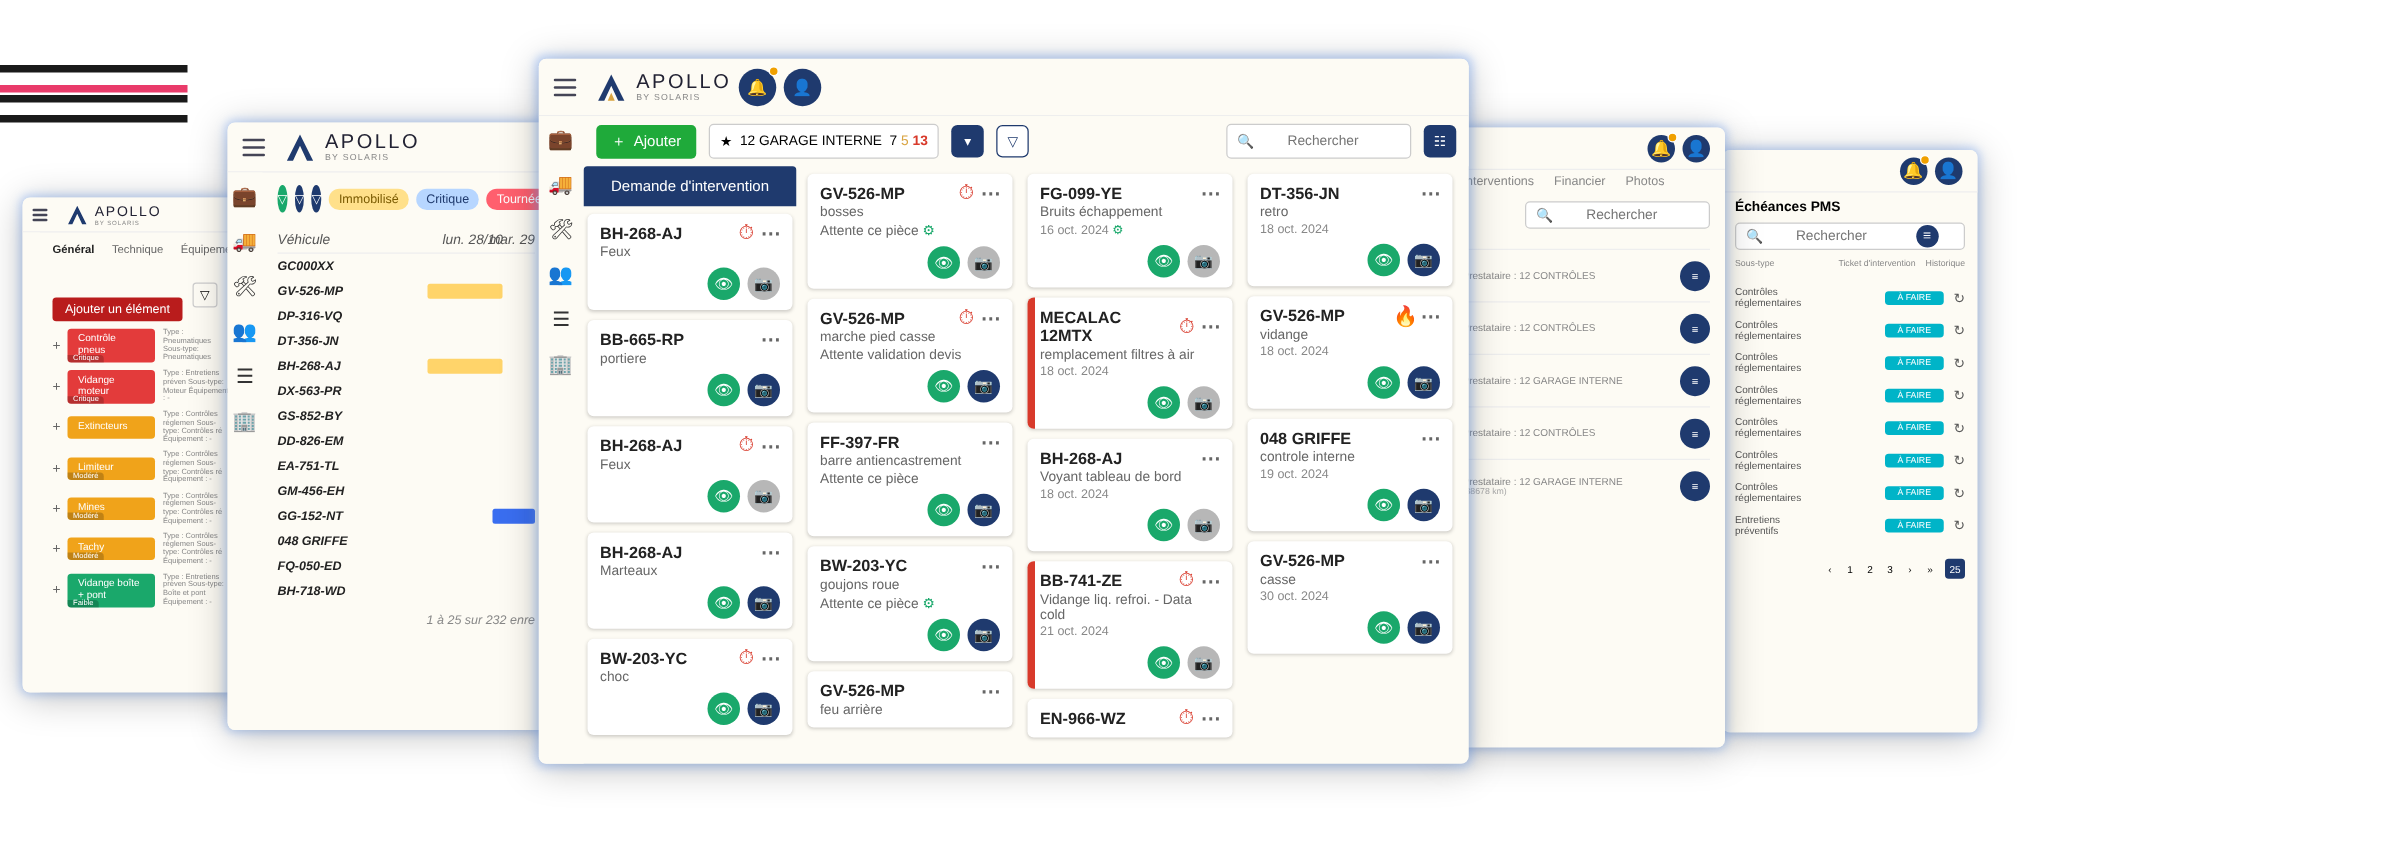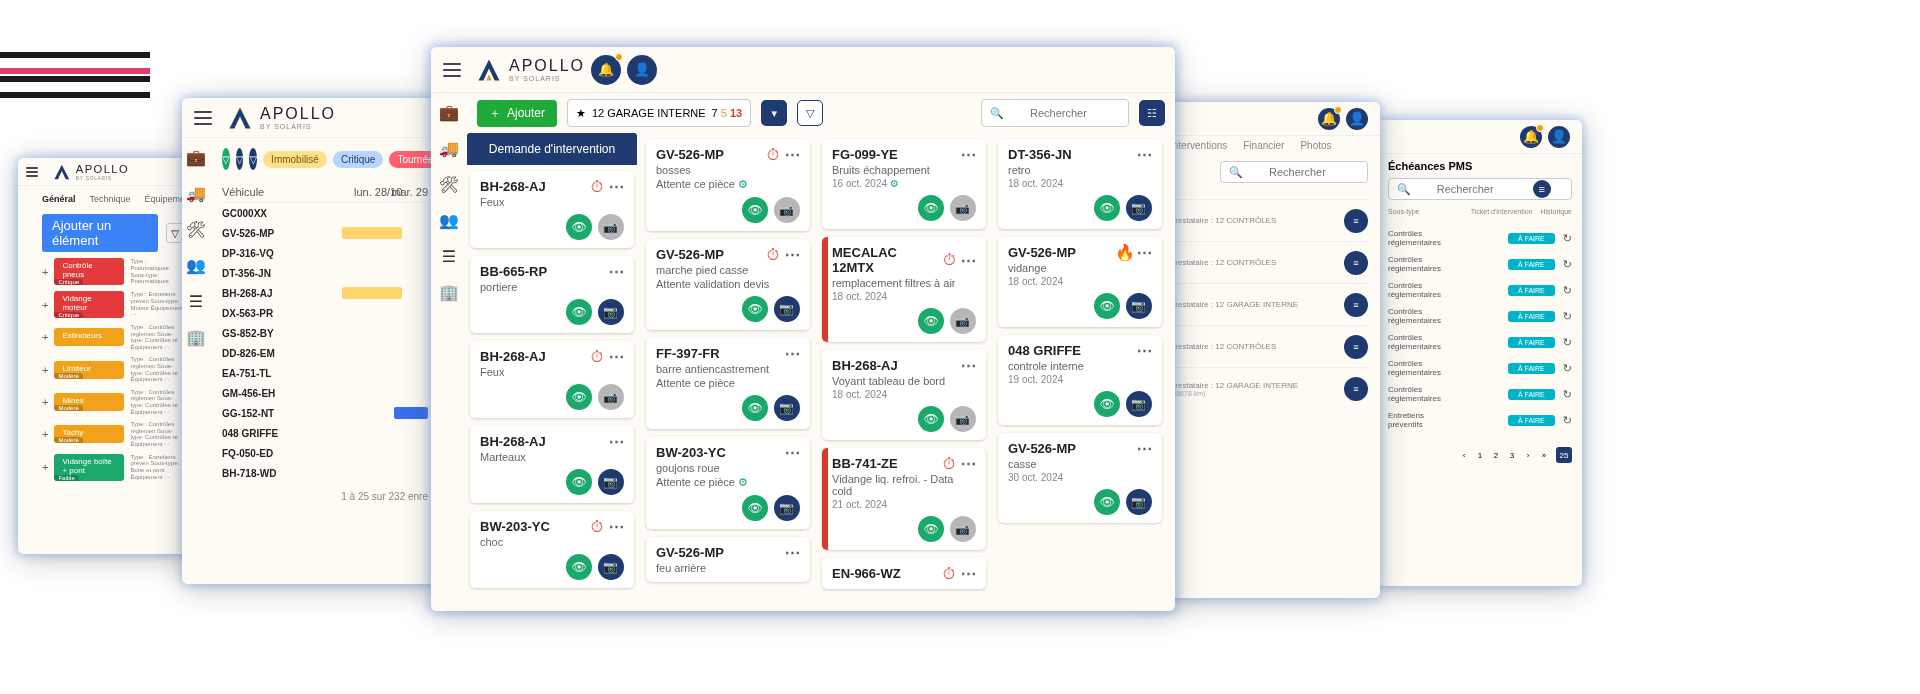--- a/index.html
+++ b/index.html
@@ -61,34 +61,34 @@
 .card .date { font-size:10px; color:#888; margin-top:2px;}
 .card .acts { display:flex; gap:6px; justify-content:flex-end; margin-top:6px;}
 .rnd { width:26px; height:26px; border-radius:50%; display:inline-flex; align-items:center; justify-content:center; color:#fff; font-size:12px; cursor:pointer;}
 .rnd.g { background:#1aa86b;} .rnd.b { background:#1f3a6e;} .rnd.gr { background:#b7b7b7;}
 .gear { color:#1aa86b;}
 
 
 .s2-body { position:absolute; top:46px; left:36px; right:0; bottom:0; padding: 10px 12px; }
 .s2-filters { display:flex; align-items:center; gap:6px; margin-bottom: 12px;}
 .pill { border-radius:12px; padding:3px 8px; font-size:10px; cursor:pointer; }
-.s2-table { font-size:11px; }
+.s2-table { font-size:11px;font-style:italic; }
 .s2-head { display:flex; color:#555; padding:4px 0; border-bottom:1px solid #eee;}
 .s2-head div:first-child{ width:120px;}
 .s2-row { display:flex; align-items:center; height:20px;}
 .s2-row .veh { width:120px; font-size:10px; color:#222; font-weight:600;}
 .s2-row .bar-area { flex:1; height:14px; position:relative;}
 .s2-row .bar-area .bar { position:absolute; top:1px; height:12px; border-radius:2px;}
 .s2-foot { text-align:right; color:#888; font-size:10px; margin-top:8px;}
 
 
 .s1-tabs { display:flex; gap:14px; font-size:9px; color:#666; padding: 4px 10px; margin-top:4px;}
 .s1-tabs .act { color:#222; font-weight:600;}
 .s1-tools { display:flex; align-items:center; gap:8px; padding: 6px 10px;}
-.s1-btn { background:#3b82f6; color:#fff; font-size:13px; padding:4px 10px; border-radius:3px; cursor:pointer;}
+.s1-btn { background:#b91c1c; color:#fff; font-size:10px; padding:4px 10px; border-radius:3px; cursor:pointer;margin-top:24px;}
 .s1-filter { width:20px; height:20px; border:1px solid #ccc; border-radius:3px; display:flex; align-items:center; justify-content:center; font-size:10px;}
 .s1-list { padding: 0 10px;}
 .s1-item { display:flex; align-items:center; gap:6px; margin-bottom:6px;}
 .s1-item .plus{ font-size:11px; color:#666;}
 .s1-chip { font-size:8px; color:#fff; padding:3px 8px 6px 8px; border-radius:3px; min-width:70px; position:relative;}
 .s1-chip .tag{ position:absolute; bottom:0; left:0; background:rgba(0,0,0,0.2); font-size:6px; padding:0 4px; border-radius:0 3px 0 3px;}
 .s1-meta{ font-size:6px; color:#888; line-height:1.1;}
 
 
 .s4 { color:#444;}

